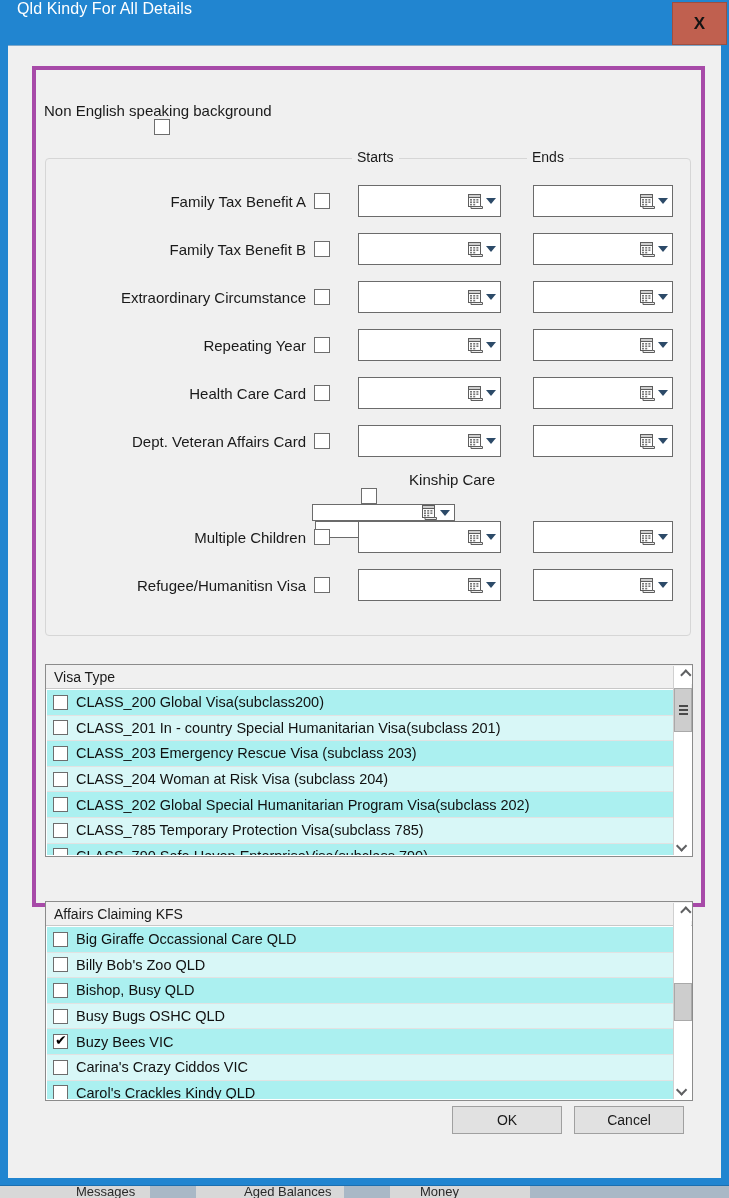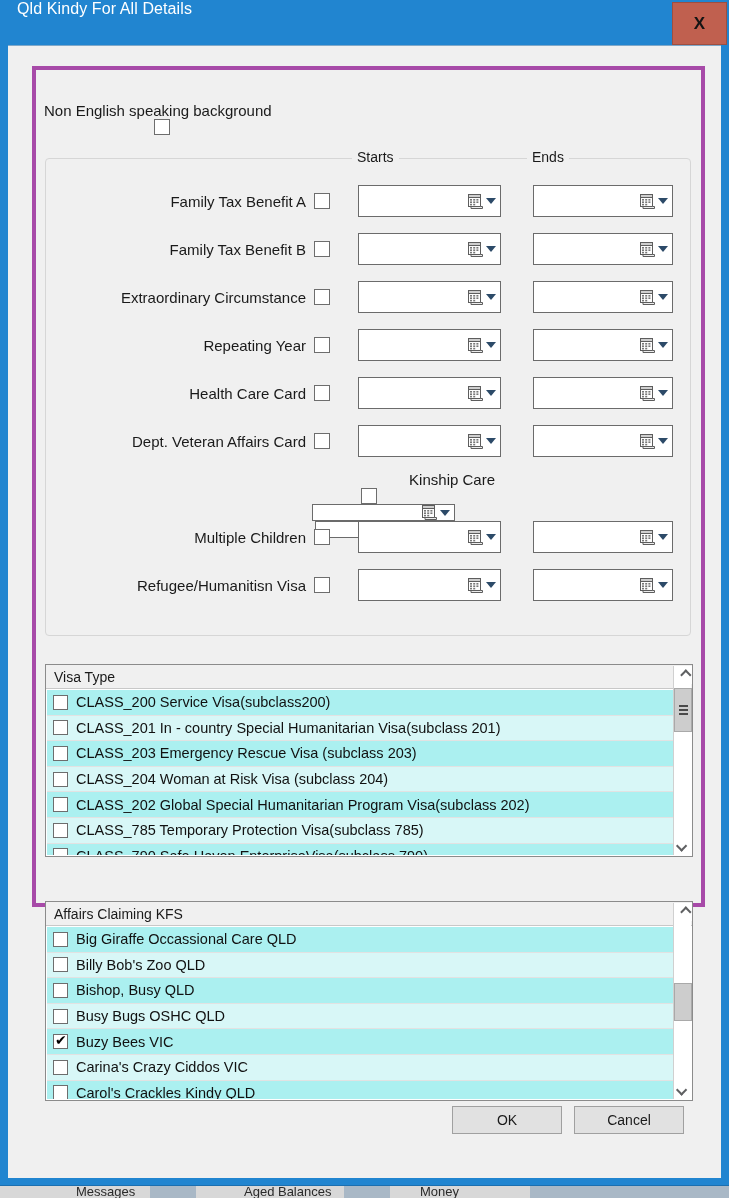--- a/index.html
+++ b/index.html
@@ -706,21 +706,21 @@
             </span>
           </div>
         </div>
     </div>
 
     <div class="listbox" id="visa-listbox">
       <div class="list-header">Visa Type</div>
       <div class="list-body" id="visa-list-body">
           <div class="list-row alt-a">
             <span class="cb"></span>
-            <span>CLASS_200 Service Visa(subclass200)</span>
+            <span>CLASS_200 Global Visa(subclass200)</span>
           </div>
           <div class="list-row alt-b">
             <span class="cb"></span>
             <span>CLASS_201 In - country Special Humanitarian Visa(subclass 201)</span>
           </div>
           <div class="list-row alt-a">
             <span class="cb"></span>
             <span>CLASS_203 Emergency Rescue Visa (subclass 203)</span>
           </div>
           <div class="list-row alt-b">

